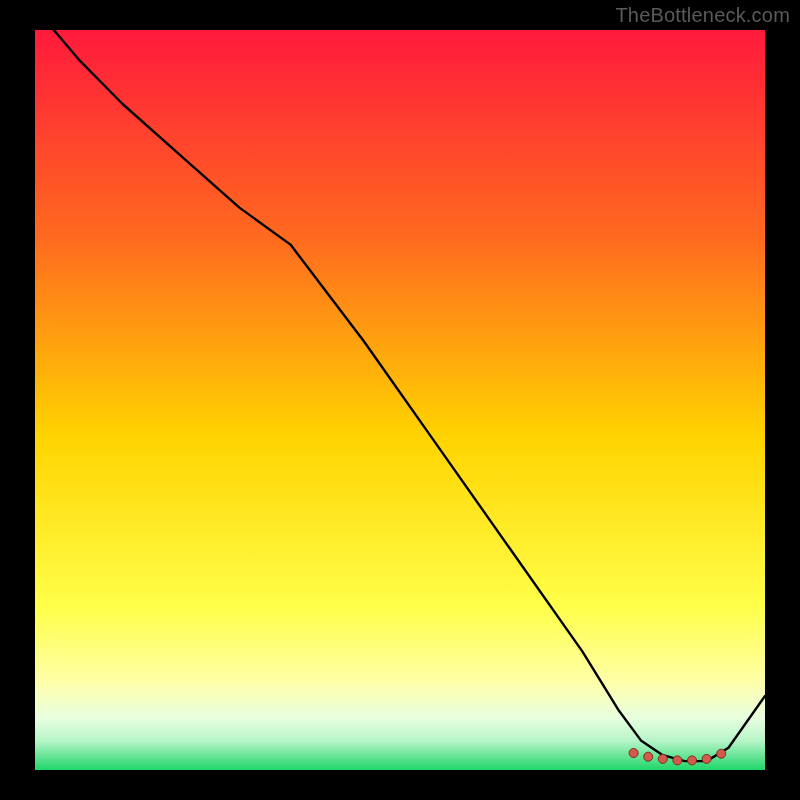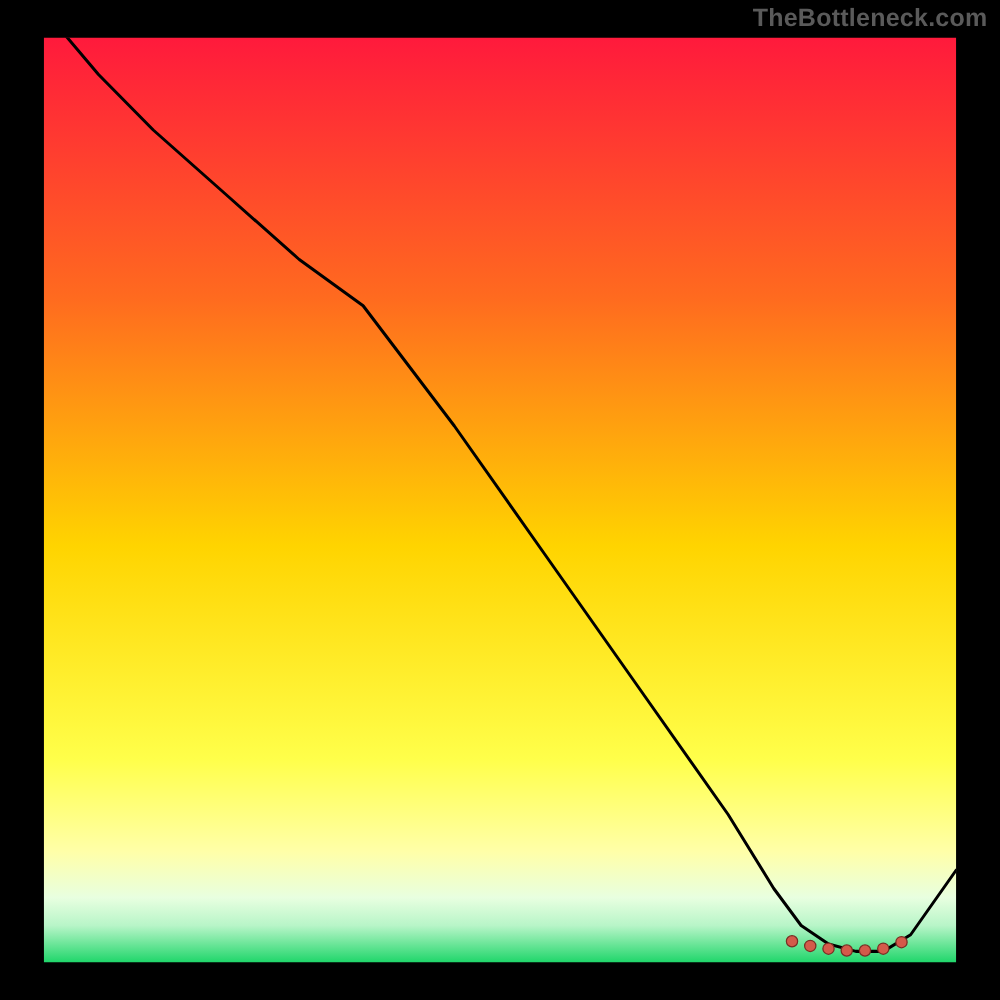--- a/index.html
+++ b/index.html
@@ -16,21 +16,21 @@
     width: 800px;
     height: 800px;
     background: #000;
   }
   .watermark {
     position: absolute;
     top: 4px;
     right: 10px;
     color: #5a5a5a;
     font-size: 20px;
-    font-weight: 700;
+    font-weight: 400;
     letter-spacing: 0.2px;
     z-index: 20;
   }
   .plot-wrap {
     position: absolute;
     left: 35px;
     top: 30px;
     width: 730px;
     height: 740px;
   }

